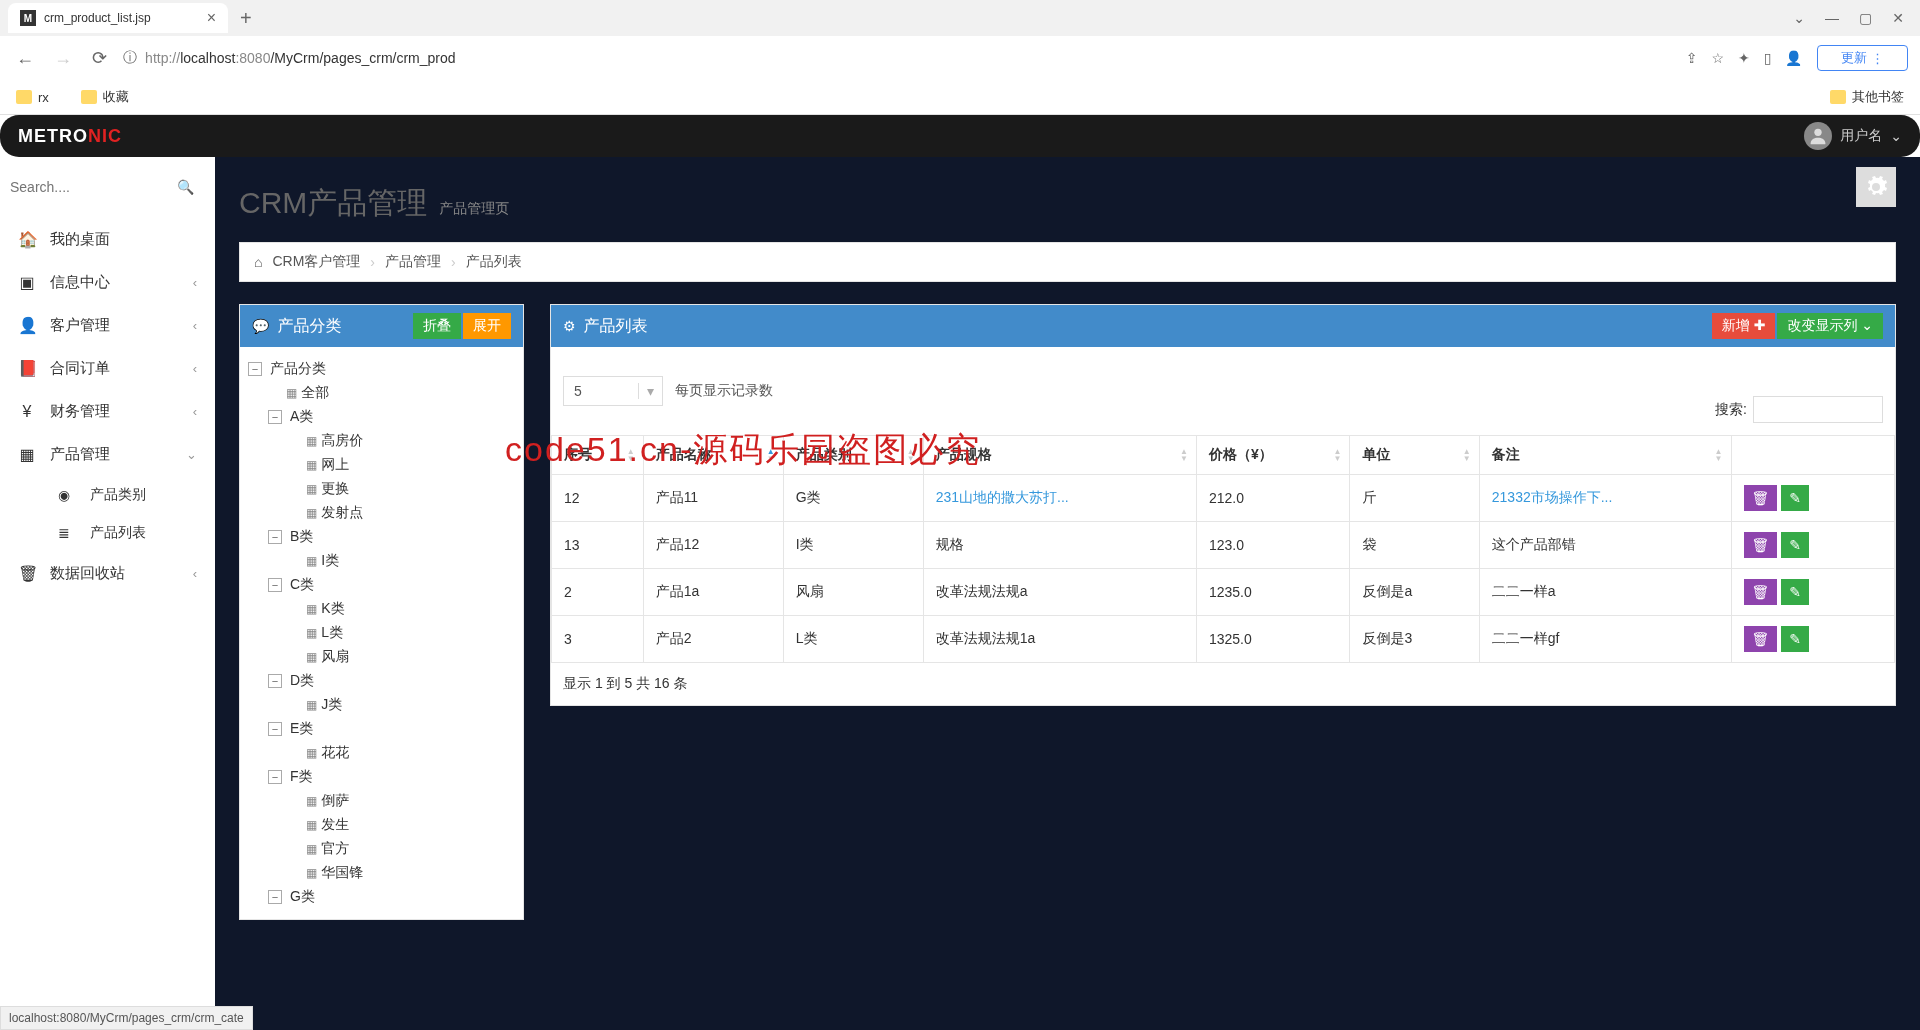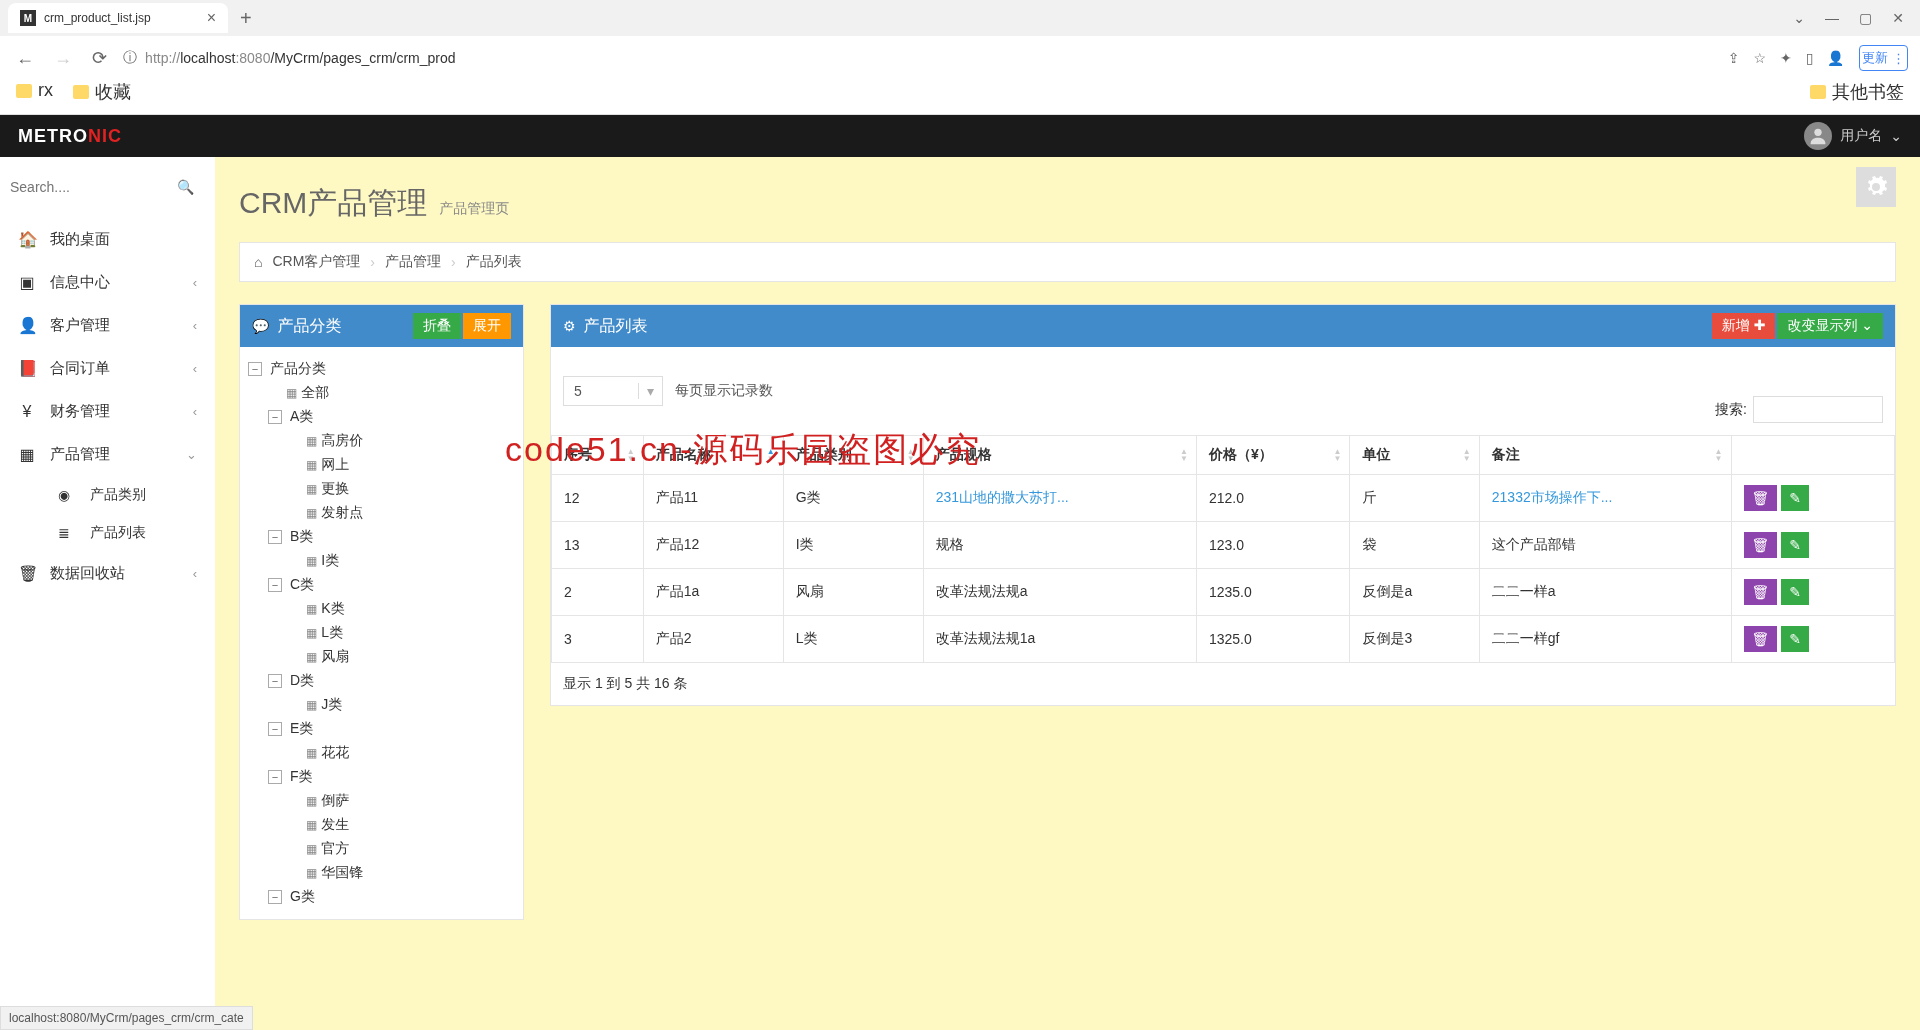--- a/index.html
+++ b/index.html
@@ -16,29 +16,29 @@
 .window-controls span { cursor: pointer; font-size: 14px; }
 
 .addr-bar { display: flex; align-items: center; height: 44px; padding: 0 12px; gap: 12px; }
 .nav-btn { color: #666; font-size: 18px; cursor: pointer; padding: 4px; }
 .nav-btn.disabled { color: #ccc; }
 .url-box { flex: 1; display: flex; align-items: center; gap: 8px; font-size: 14px; color: #666; }
 .url-box .info-icon { font-size: 14px; }
 .url-text { color: #333; }
 .url-text .muted { color: #888; }
 .addr-icons { display: flex; gap: 14px; align-items: center; color: #666; }
-.update-btn { border: 1px solid #4285f4; color: #4285f4; padding: 3px 2px; border-radius: 4px; font-size: 13px; cursor: pointer; display: flex; gap: 4px; align-items: center; }
-
-.bookmark-bar { display: flex; align-items: flex-start; height: 34px; padding: 0 16px; gap: 20px; font-size: 18px; }
+.update-btn { border: 1px solid #4285f4; color: #4285f4; padding: 3px 23px; border-radius: 4px; font-size: 13px; cursor: pointer; display: flex; gap: 4px; align-items: center; }
+
+.bookmark-bar { display: flex; align-items: center; height: 34px; padding: 0 16px; gap: 32px; font-size: 13px; }
 .bookmark-item { display: flex; align-items: center; gap: 6px; cursor: pointer; }
 .bookmark-folder { width: 16px; height: 14px; background: #ffd968; border-radius: 2px; }
 .bookmark-bar .spacer { flex: 1; }
 
 
-.app-header { background: #1a1a1a; height: 42px; display: flex; align-items: center; padding: 0 18px; }
+.app-header { background: #1a1a1a; height: 42px; display: flex; align-items: center; padding: 0 18px; border-radius: 19px; }
 .logo { color: #fff; font-size: 18px; font-weight: bold; letter-spacing: 1px; }
 .logo .accent { color: #e02222; }
 .user-area { margin-left: auto; display: flex; align-items: center; gap: 8px; color: #ccc; font-size: 14px; cursor: pointer; }
 .avatar { width: 28px; height: 28px; border-radius: 50%; background: #888; display: flex; align-items: center; justify-content: center; }
 .avatar svg { width: 22px; height: 22px; fill: #ddd; }
 
 
 .main-area { display: flex; min-height: calc(100vh - 156px); }
 .sidebar { width: 215px; background: #fff; padding-top: 16px; }
 .search-box { padding: 0 16px 16px 10px; position: relative; }
@@ -46,21 +46,21 @@
 .search-box .search-icon { position: absolute; right: 20px; top: 6px; color: #ccc; font-size: 14px; }
 
 .nav-item { display: flex; align-items: center; padding: 12px 18px; font-size: 15px; color: #333; cursor: pointer; gap: 14px; }
 .nav-item .nav-icon { width: 18px; text-align: center; font-size: 16px; }
 .nav-item .chevron { margin-left: auto; color: #999; font-size: 13px; }
 .nav-sub { padding-left: 40px; }
 .nav-sub .nav-item { padding: 10px 18px; font-size: 14px; }
 .nav-sub .sub-icon { width: 18px; font-size: 14px; }
 
 
-.content { flex: 1; padding: 10px 24px 20px 24px; background: #fef9c3; position: relative; }
+.content { flex: 1; padding: 10px 24px 20px 24px; background: #0f172a; position: relative; }
 .page-head { display: flex; align-items: baseline; gap: 12px; margin: 16px 0 18px 0; }
 .page-title { font-size: 30px; font-weight: 300; color: #666; }
 .page-subtitle { font-size: 14px; color: #888; }
 .gear-box { position: absolute; top: 10px; right: 24px; width: 40px; height: 40px; background: #ddd; display: flex; align-items: center; justify-content: center; color: #fff; cursor: pointer; }
 
 .breadcrumb { background: #fff; border: 1px solid #e5e5e5; padding: 10px 14px; font-size: 14px; color: #555; display: flex; gap: 10px; align-items: center; margin-bottom: 22px; }
 .breadcrumb .bc-sep { color: #ccc; }
 .breadcrumb a { color: #555; text-decoration: none; }
 
 .panels { display: flex; gap: 26px; align-items: flex-start; }

